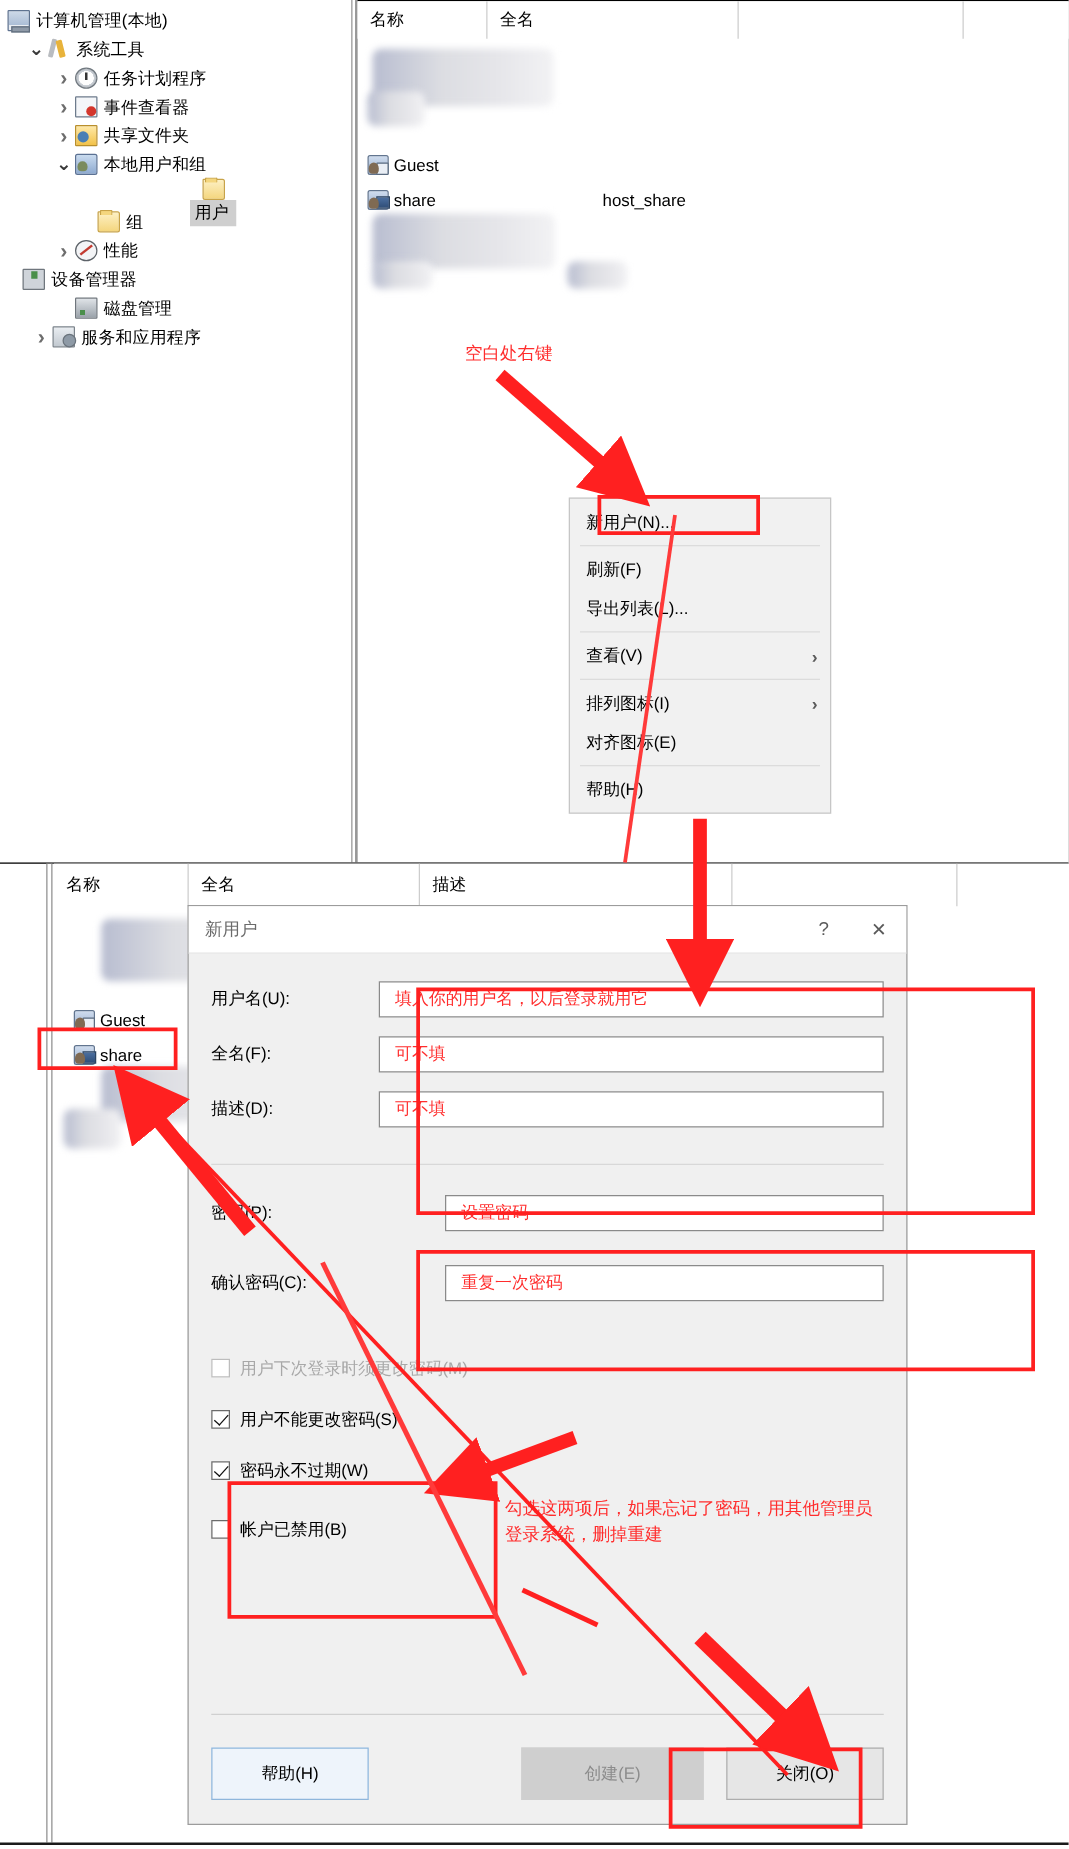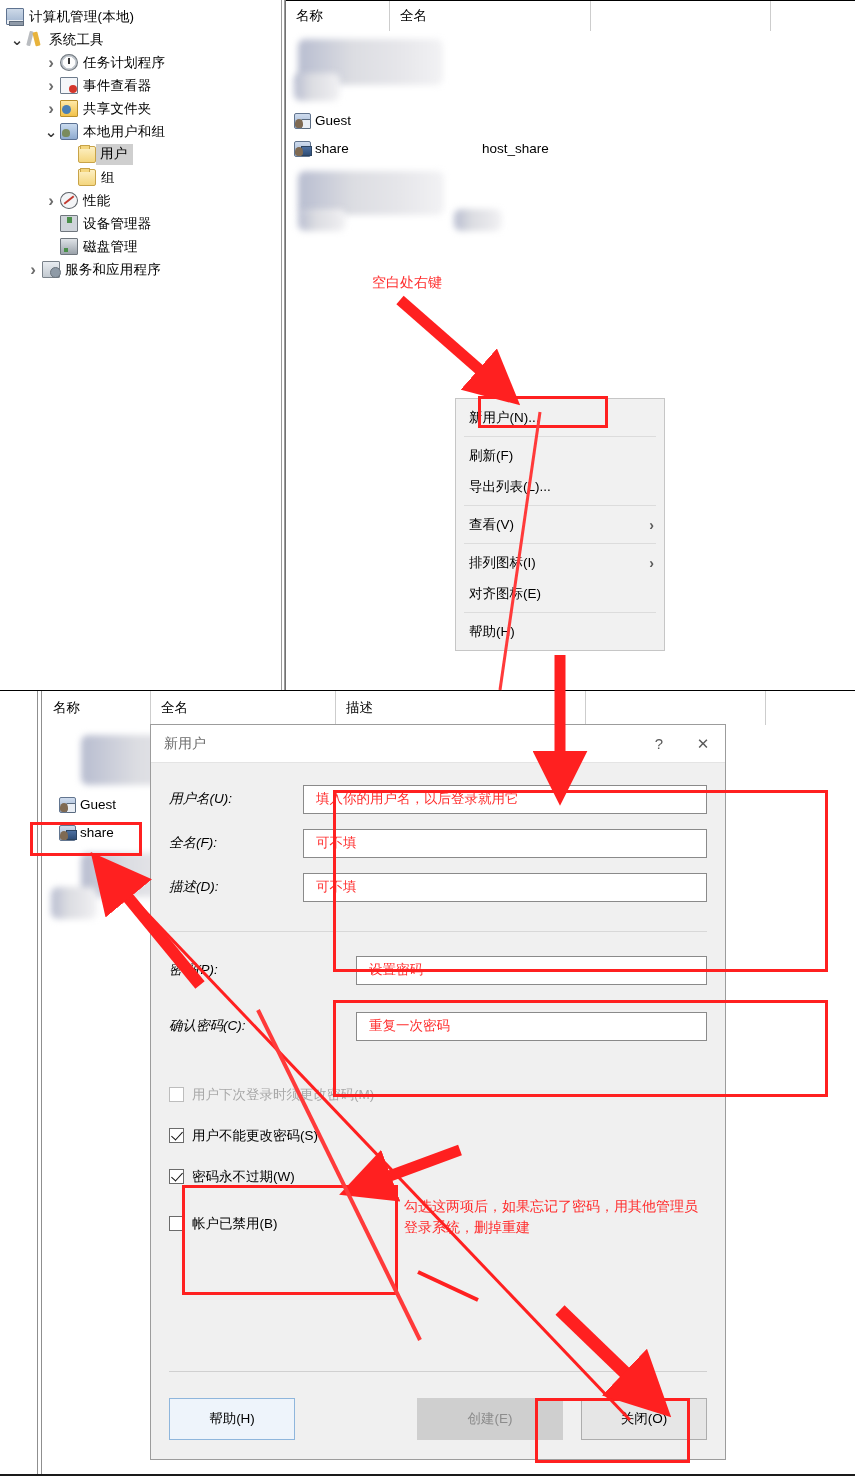--- a/index.html
+++ b/index.html
@@ -67,21 +67,21 @@
   .ic-disk::after{content:"";position:absolute;left:3px;bottom:2px;width:4px;height:4px;background:#4a8f4a;}
   .ic-services { background:linear-gradient(#e9edf1,#c2c9d0); border:1px solid #7a828a; border-radius:1px;}
   .ic-services::after{content:"";position:absolute;right:-2px;bottom:-1px;width:9px;height:9px;
                  background:#8e9aa6;border-radius:50%;border:1px solid #6a737c;}
 
   
   .lhdr { height:30px; display:flex; align-items:center; background:#fff; }
   .lhcell { height:30px; display:flex; align-items:center; padding-left:10px;
             border-right:1px solid #cdcdcd; font-size:13.5px; }
 
-  .lrow { height:27px; display:flex; align-items:flex-start; padding-left:8px; }
+  .lrow { height:27px; display:flex; align-items:flex-end; padding-left:8px; }
   .uico { width:17px; height:16px; flex:none; margin-right:4px; position:relative;
           background:linear-gradient(#cfdcee,#9ab0cf); border:1px solid #62758f; border-radius:2px; }
   .uico::after{content:"";position:absolute;left:0px;top:5px;width:8px;height:9px;
           background:#7f6a53;border-radius:50% 50% 35% 35%;}
   .uico.guest::before{content:"";position:absolute;right:-1px;bottom:-1px;width:8px;height:8px;
           background:#e9eef5;border:1px solid #5a6b80;border-radius:1px;}
   .uico.shareu::before{content:"";position:absolute;right:-2px;bottom:0;width:9px;height:8px;
           background:linear-gradient(#4c6fa0,#2f4e78);border:1px solid #2b4361;}
   .lname { width:108px; }
 
@@ -109,21 +109,21 @@
             background:#f0f0f0; border:1px solid #9c9c9c; }
   #dlg-title { height:38px; background:#fff; display:flex; align-items:center;
                padding-left:13px; border-bottom:1px solid #e4e4e4; }
   #dlg-title .t { color:#6b6b6b; font-size:14px; }
   #dlg-title .spacer { flex:1; }
   .titlebtn { width:44px; height:37px; display:flex; align-items:center; justify-content:center;
               color:#5a5a5a; font-size:15px; }
   #dlg-body { position:relative; height:697px; padding:14px 18px 0 18px; }
 
   .frow { display:flex; align-items:center; height:44px; }
-  .flabel { width:134px; flex:none; font-size:13.5px;font-style:italic; }
+  .flabel { width:134px; flex:none; font-size:13.5px; }
   .fin { flex:1; height:29px; border:1px solid #8a8a8a; background:#fff;
          display:flex; align-items:center; padding-left:12px; }
   .fin .hint { color:#ff2d2d; font-size:13.5px; }
   .fin.pw { margin-left:53px;align-items:center; }
   .hr { height:1px; background:#d8d8d8; margin:8px 0 4px 0; }
 
   .cbrow { display:flex; align-items:center; height:41px; }
   .cb { width:15px; height:15px; border:1px solid #6b6b6b; background:#fff; flex:none;
         margin-right:8px; position:relative; }
   .cb.on::after { content:""; position:absolute; left:4px; top:0px; width:5px; height:10px;
@@ -150,21 +150,21 @@
 <body>
 
 <div id="top-window">
 
   <div id="tree-pane">
     <div class="tree-row" style="padding-left:6px;margin-top:5px;">
       <span class="ti ic-computer"></span>
       <span class="tlabel">计算机管理(本地)</span>
     </div>
     <div id="tree-items">
-        <div class="tree-row" style="padding-left: 8px;">
+        <div class="tree-row" style="padding-left: 20px;">
           <span class="tw op"></span>
           <span class="ti ic-tools"></span>
           <span class="tlabel">系统工具</span>
         </div>
         <div class="tree-row" style="padding-left: 42px;">
           <span class="tw ex"></span>
           <span class="ti ic-clock"></span>
           <span class="tlabel">任务计划程序</span>
         </div>
         <div class="tree-row" style="padding-left: 42px;">
@@ -175,36 +175,36 @@
         <div class="tree-row" style="padding-left: 42px;">
           <span class="tw ex"></span>
           <span class="ti ic-share"></span>
           <span class="tlabel">共享文件夹</span>
         </div>
         <div class="tree-row" style="padding-left: 42px;">
           <span class="tw op"></span>
           <span class="ti ic-users"></span>
           <span class="tlabel">本地用户和组</span>
         </div>
-        <div class="tree-row sel" style="padding-left: 60px;">
+        <div class="tree-row sel" style="padding-left: 60px; flex-direction: column;">
           <span class="tw"></span>
           <span class="ti ic-folder"></span>
           <span class="tlabel">用户</span>
         </div>
         <div class="tree-row" style="padding-left: 60px;">
           <span class="tw"></span>
           <span class="ti ic-folder"></span>
           <span class="tlabel">组</span>
         </div>
         <div class="tree-row" style="padding-left: 42px;">
           <span class="tw ex"></span>
           <span class="ti ic-perf"></span>
           <span class="tlabel">性能</span>
         </div>
-        <div class="tree-row" style="padding-left: 42px;">
+        <div class="tree-row" style="">
           <span class="tw"></span>
           <span class="ti ic-device"></span>
           <span class="tlabel">设备管理器</span>
         </div>
         <div class="tree-row" style="padding-left: 42px;">
           <span class="tw"></span>
           <span class="ti ic-disk"></span>
           <span class="tlabel">磁盘管理</span>
         </div>
         <div class="tree-row" style="padding-left: 24px;">

